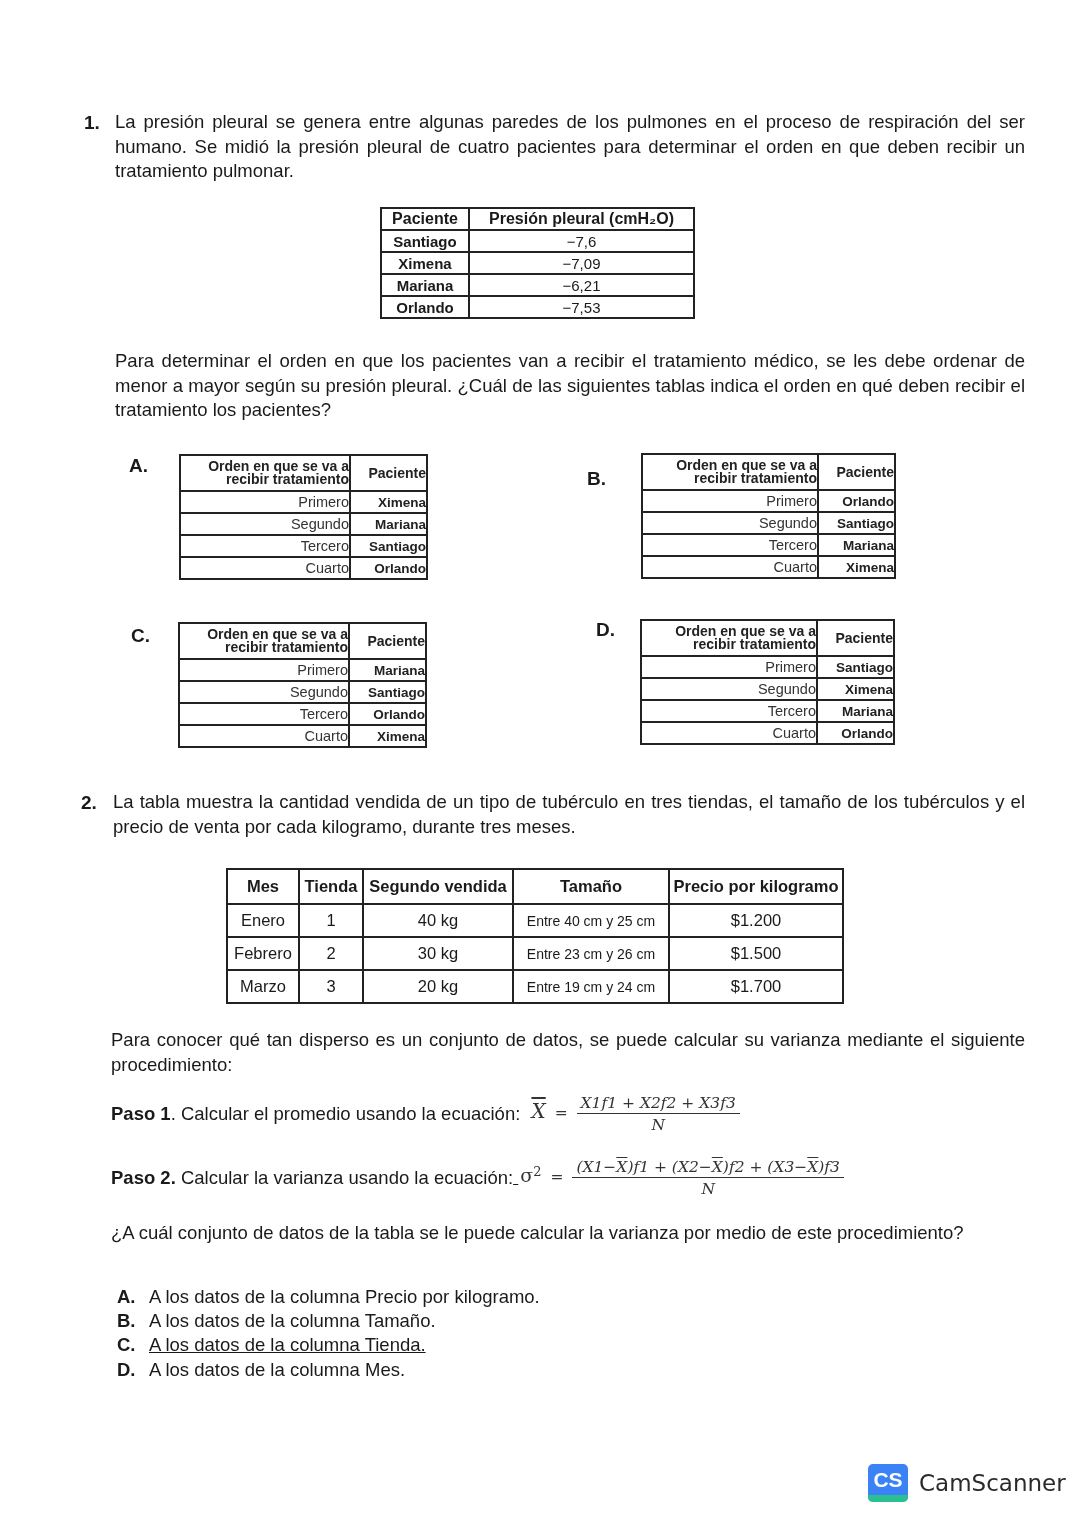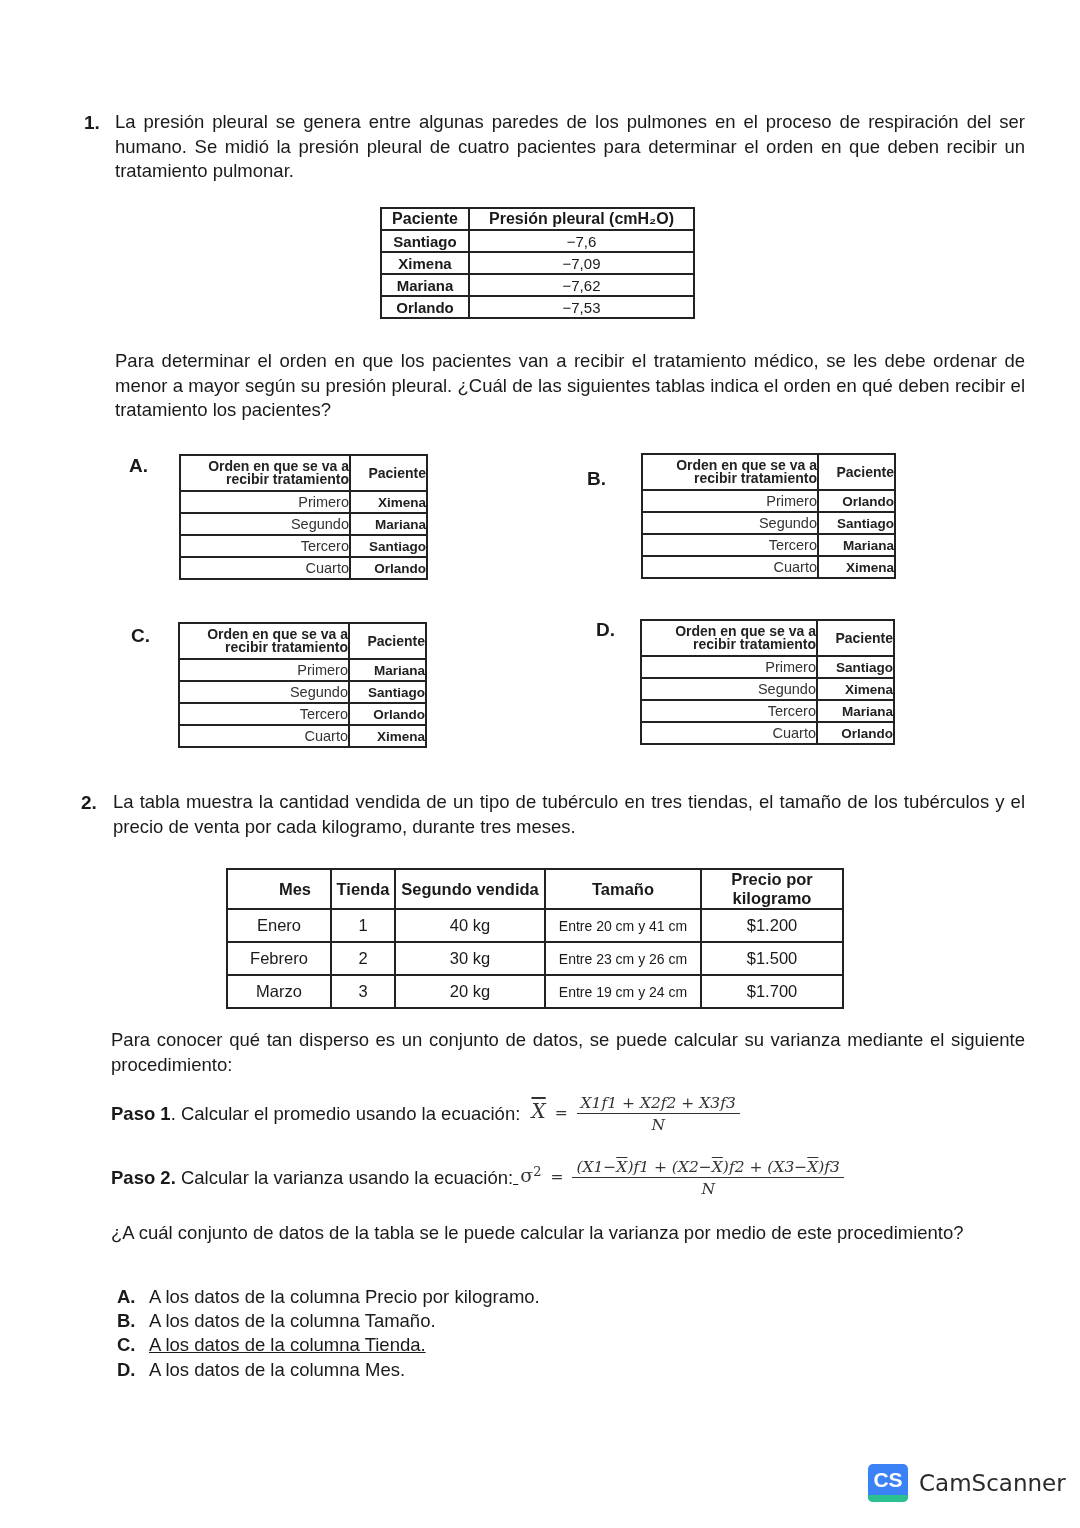--- a/index.html
+++ b/index.html
@@ -42,21 +42,21 @@
   <tr>
     <td class="name">Santiago</td>
     <td>−7,6</td>
   </tr>
   <tr>
     <td class="name">Ximena</td>
     <td>−7,09</td>
   </tr>
   <tr>
     <td class="name">Mariana</td>
-    <td>−7,62</td>
+    <td>−6,21</td>
   </tr>
   <tr>
     <td class="name">Orlando</td>
     <td>−7,53</td>
   </tr>
 </tbody>
   </table>
 
 <div class="abs para" style="left:115px; top:349px; width:910px;">Para determinar el orden en que los pacientes van a recibir el tratamiento médico, se les debe ordenar de menor a mayor según su presión pleural. ¿Cuál de las siguientes tablas indica el orden en qué deben recibir el tratamiento los pacientes?</div>
 
@@ -163,31 +163,31 @@
       </tr>
 </tbody>
   </table>
 
 <div class="qnum" style="left:81px; top:792px;">2.</div>
 <div class="abs para" style="left:113px; top:790px; width:912px;">La tabla muestra la cantidad vendida de un tipo de tubérculo en tres tiendas, el tamaño de los tubérculos y el precio de venta por cada kilogramo, durante tres meses.</div>
 
 <table class="abs t2" style="left:226px; top:868px; width:618px;">
   <tbody>
       <tr class="hdr">
-    <td style="width:70px;padding-left:32px;">Mes</td>
+    <td style="width:70px;">Mes</td>
     <td style="width:62px;">Tienda</td>
     <td style="width:148px;">Segundo vendida</td>
     <td style="width:154px;">Tamaño</td>
     <td>Precio por kilogramo</td>
   </tr>
   <tr>
     <td>Enero</td>
     <td>1</td>
     <td>40 kg</td>
-    <td class="small">Entre 20 cm y 41 cm</td>
+    <td class="small">Entre 40 cm y 25 cm</td>
     <td>$1.200</td>
   </tr>
   <tr>
     <td>Febrero</td>
     <td>2</td>
     <td>30 kg</td>
     <td class="small">Entre 23 cm y 26 cm</td>
     <td>$1.500</td>
   </tr>
   <tr>

